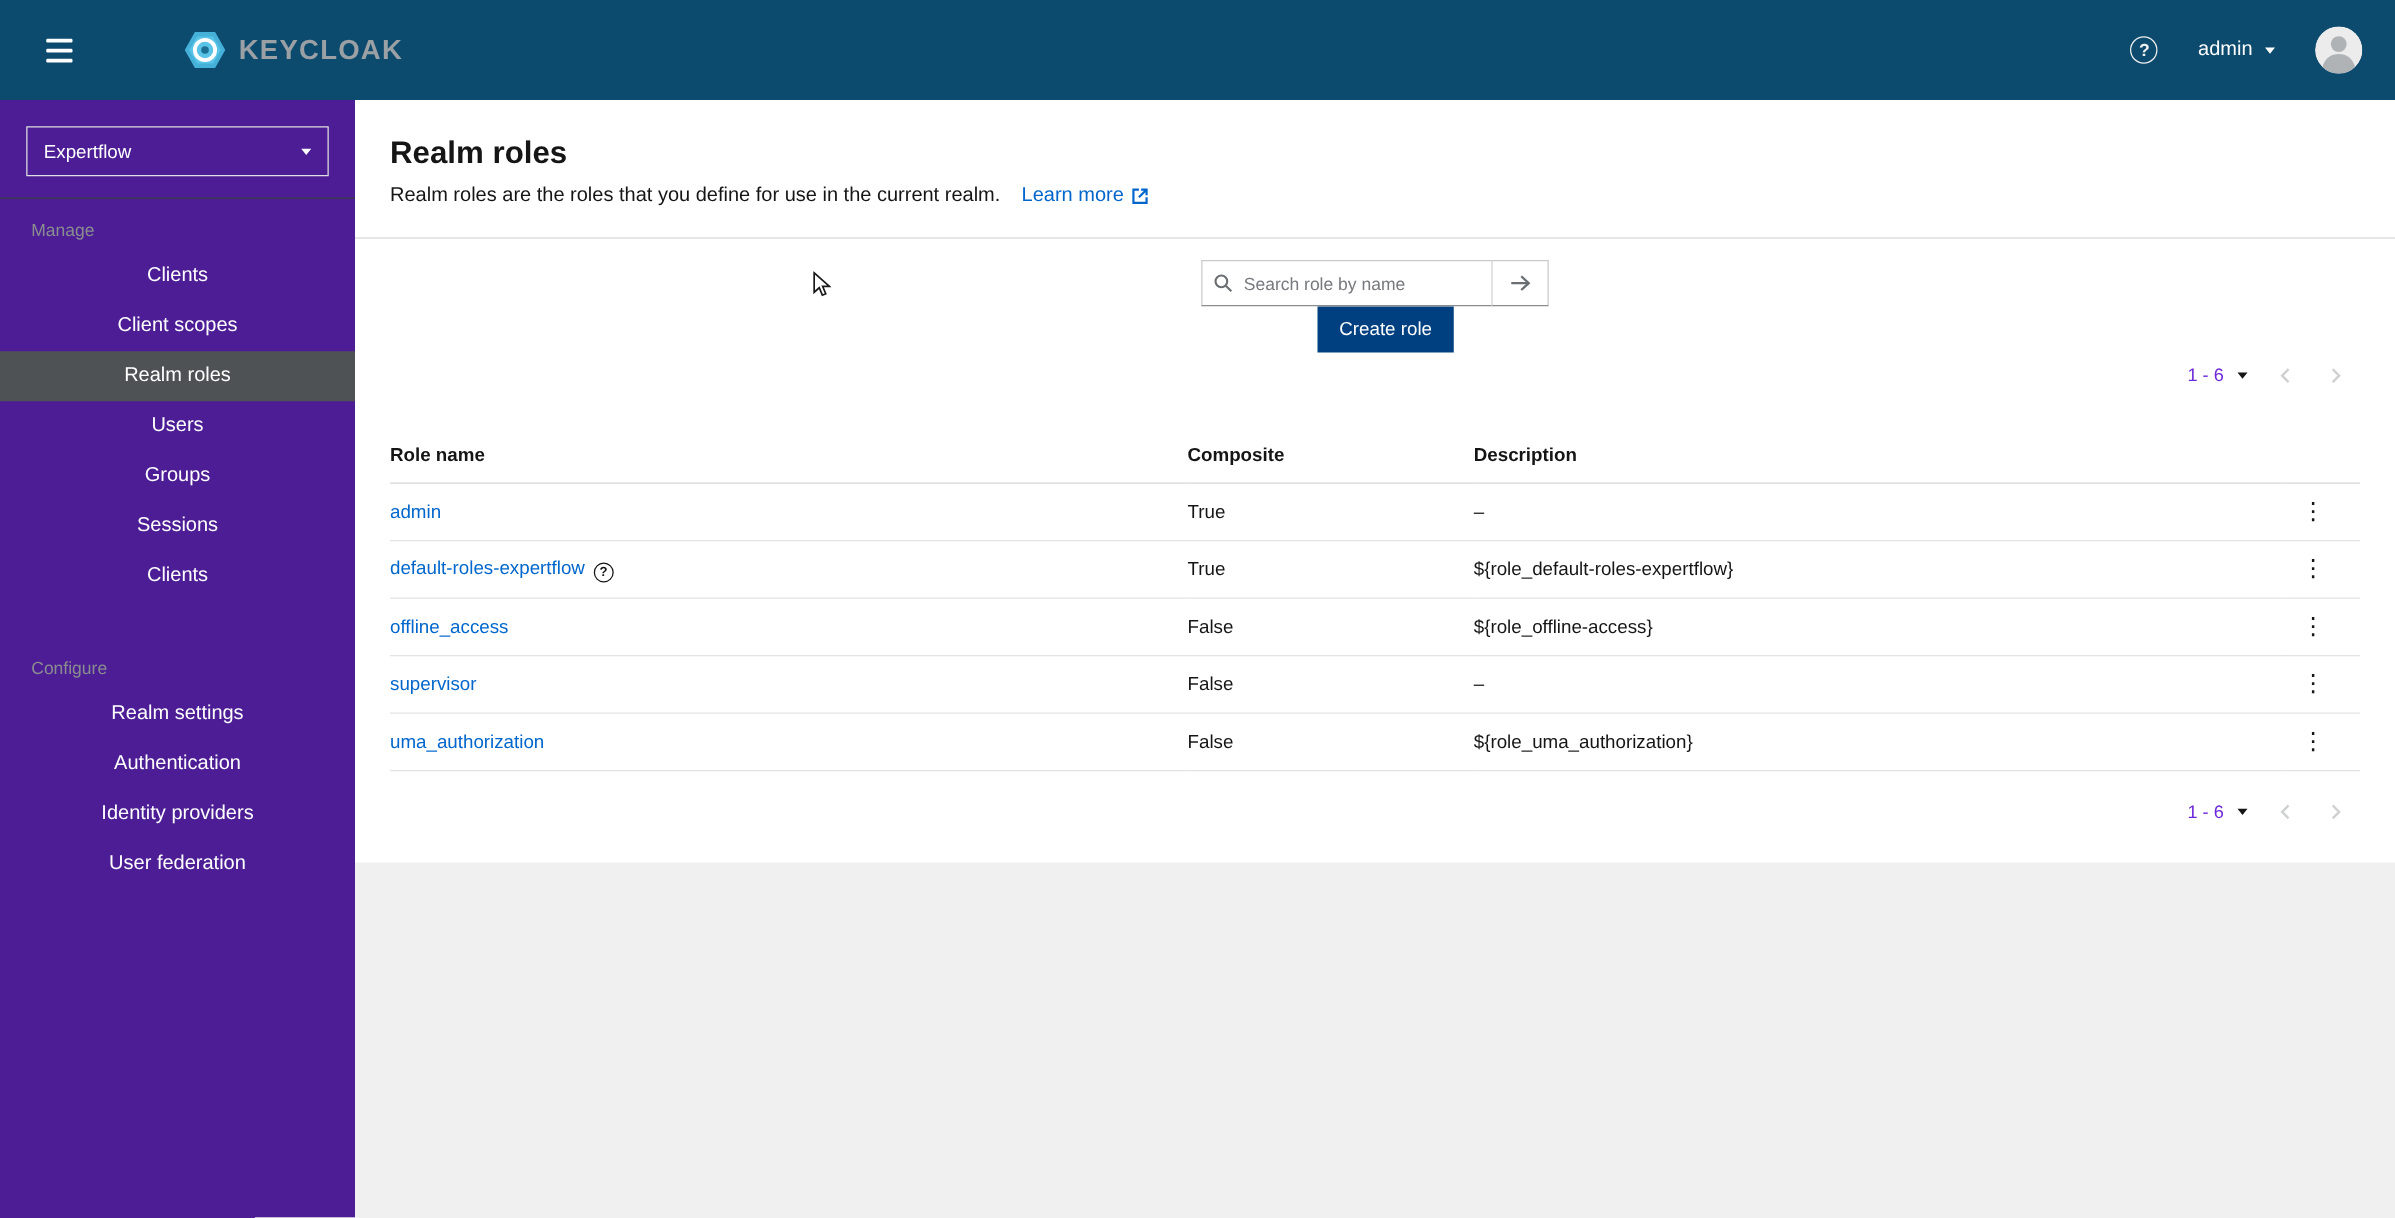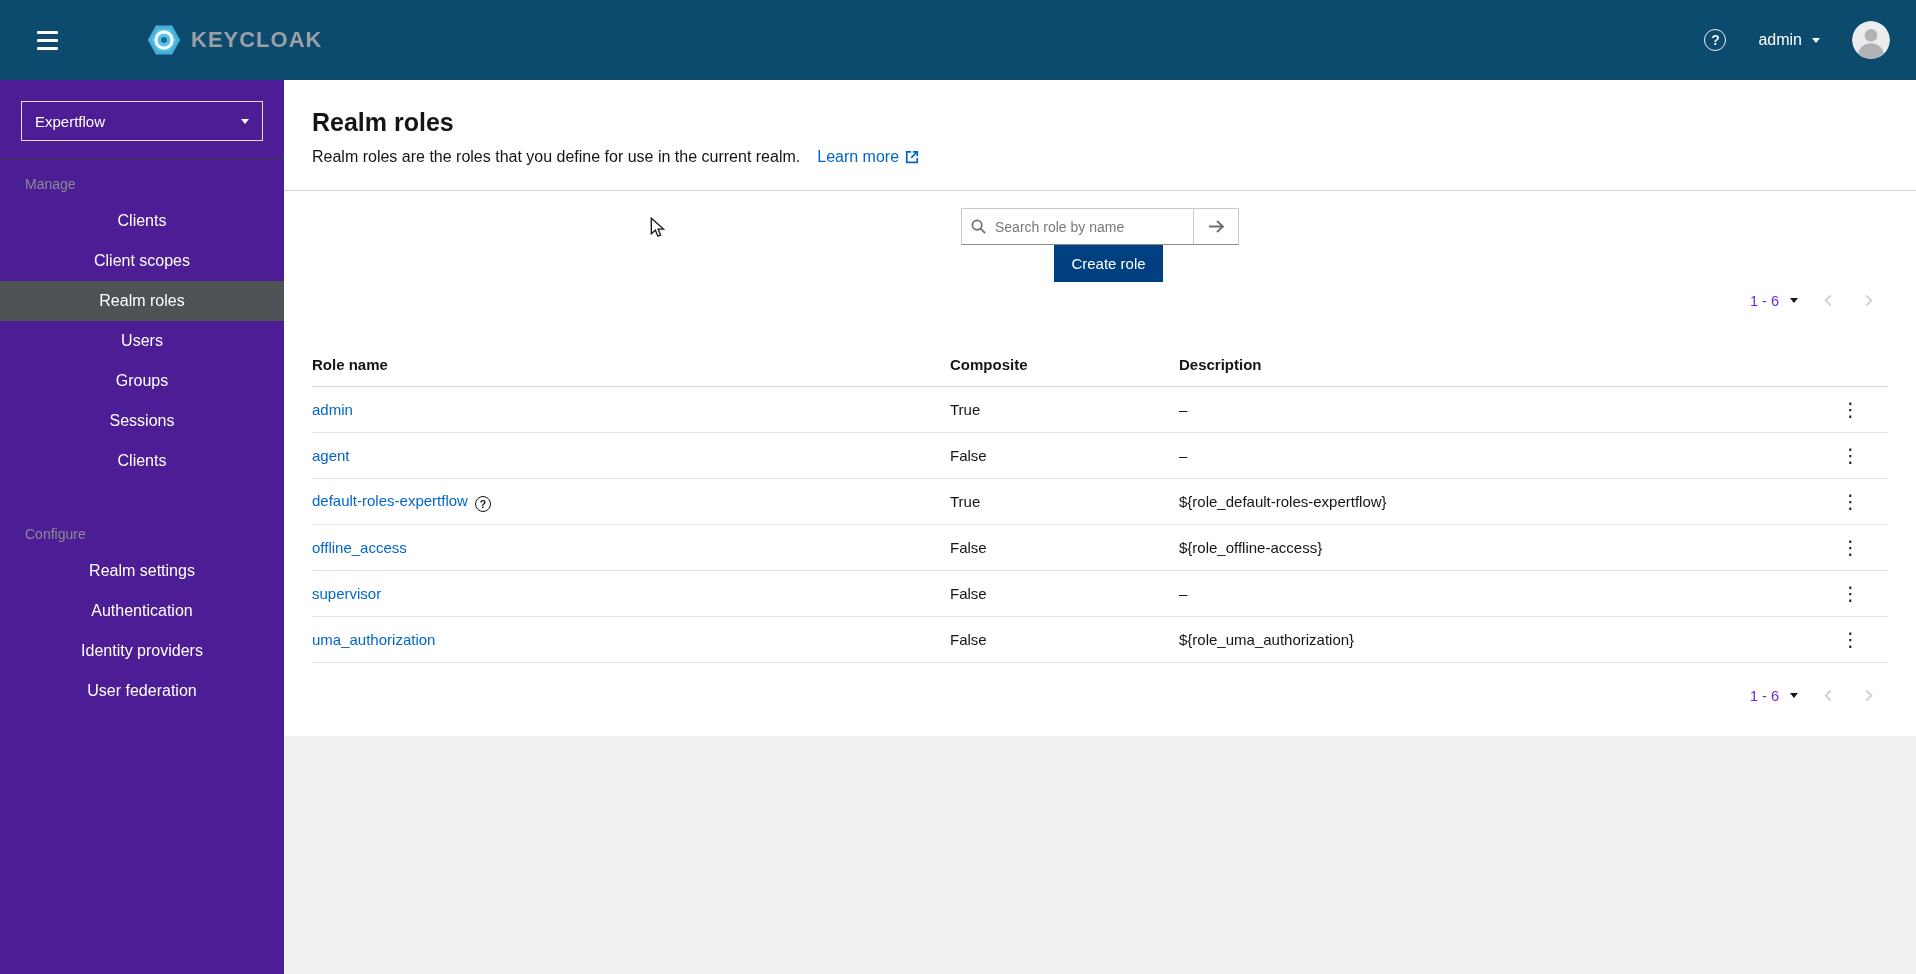--- a/index.html
+++ b/index.html
@@ -277,30 +277,20 @@
     <td class="cell-name">
       <a href="#" class="role-link">admin</a>
     </td>
     <td class="cell-composite">True</td>
     <td class="cell-description">–</td>
     <td class="cell-actions">
       <button class="kebab">⋮</button>
     </td>
   </tr>
 
-  <tr class="role-row">
-    <td class="cell-name">
-      <a href="#" class="role-link">agent</a>
-    </td>
-    <td class="cell-composite">False</td>
-    <td class="cell-description">–</td>
-    <td class="cell-actions">
-      <button class="kebab">⋮</button>
-    </td>
-  </tr>
 
   <tr class="role-row">
     <td class="cell-name">
       <a href="#" class="role-link">default-roles-expertflow</a><span class="help-circle">?</span>
     </td>
     <td class="cell-composite">True</td>
     <td class="cell-description">${role_default-roles-expertflow}</td>
     <td class="cell-actions">
       <button class="kebab">⋮</button>
     </td>

